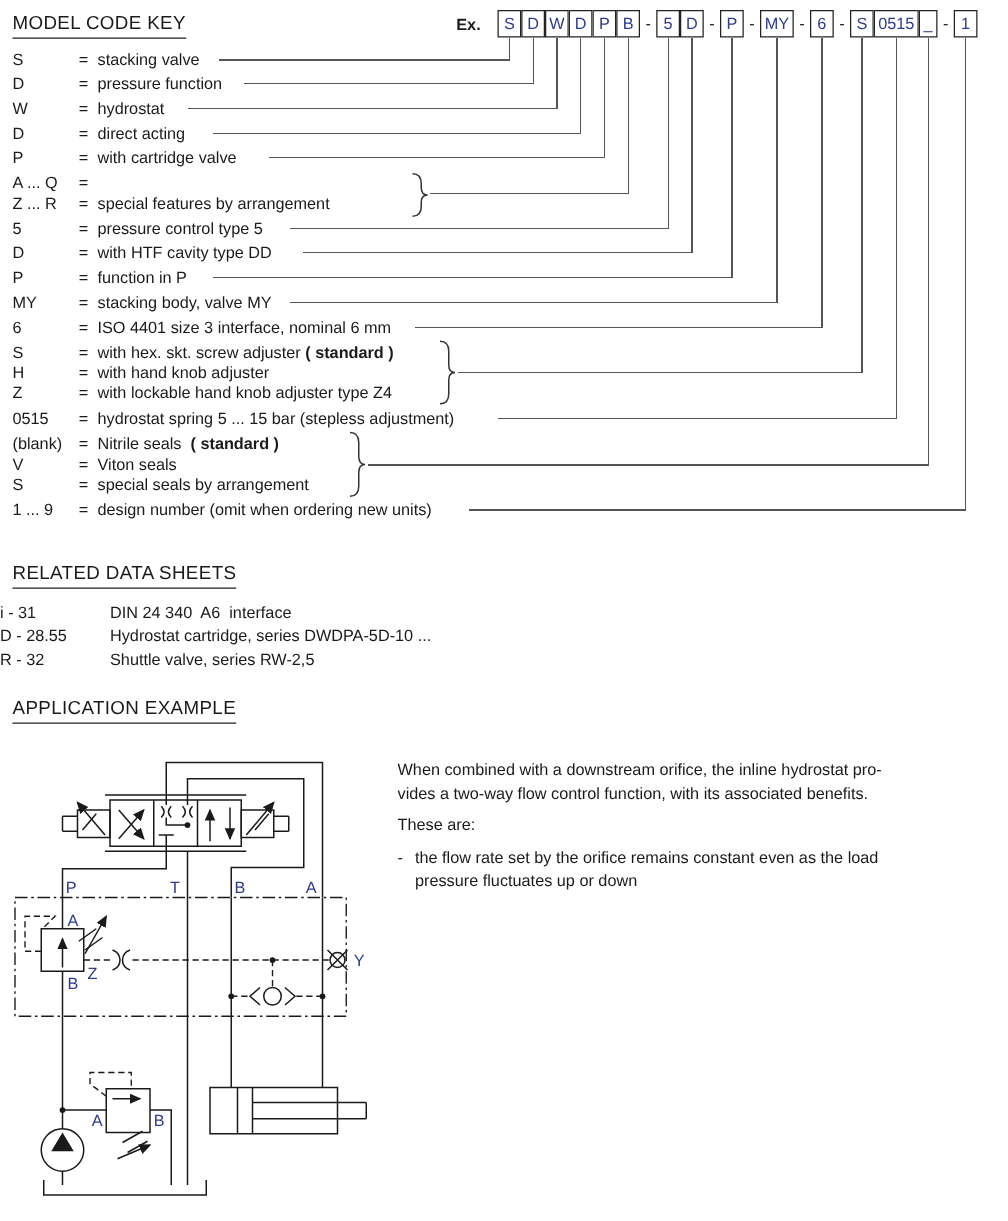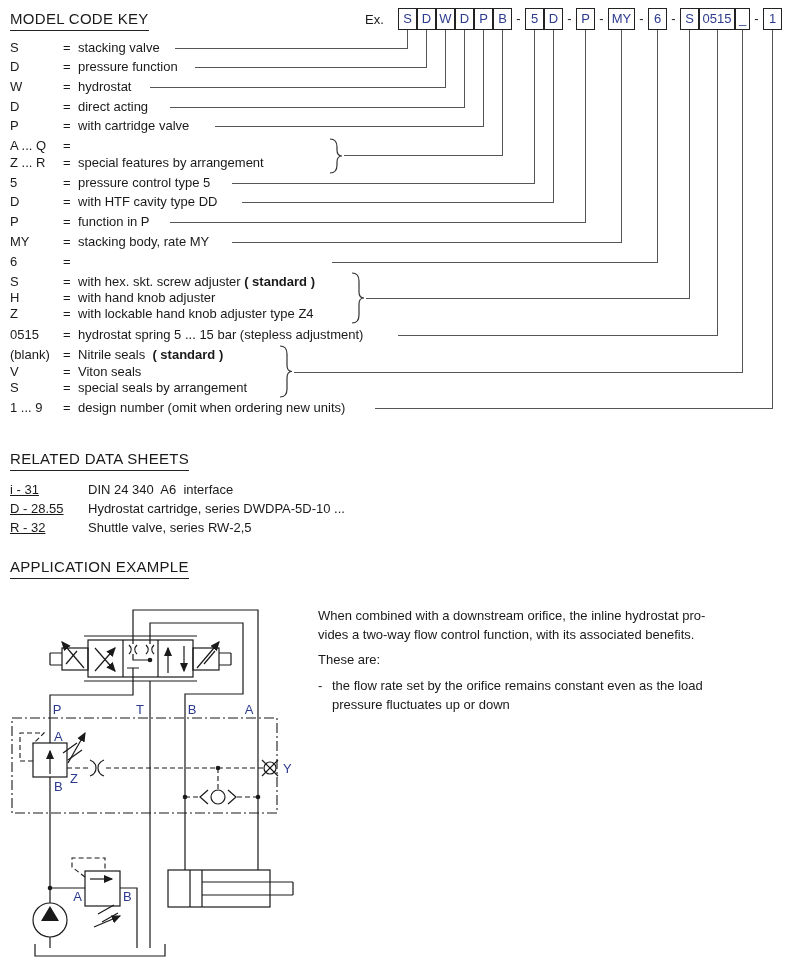--- a/index.html
+++ b/index.html
@@ -7,32 +7,32 @@
         font-family:"Liberation Sans",sans-serif;color:#1a1a1a;}
   .hd{position:absolute;left:10px;font-size:15px;letter-spacing:.3px;color:#1a1a1a;
       border-bottom:1px solid #222;padding-bottom:3px;display:inline-block;}
   
   .krow{position:absolute;left:0;width:806px;height:18px;font-size:13px;line-height:18px;}
   .kcode{position:absolute;left:10px;white-space:pre;}
   .keq{position:absolute;left:63px;}
   .kdesc{position:absolute;left:78px;white-space:pre;}
   .kdesc b{font-weight:bold;}
   
-  .exlabel{position:absolute;left:365px;top:12px;font-size:13px;}
+  .exlabel{position:absolute;left:365px;top:12px;font-size:13px;font-weight:bold;}
   .codeboxes{position:absolute;left:398px;top:8px;height:22px;display:flex;align-items:stretch;}
   .cell{border:1px solid #222;box-sizing:border-box;text-align:center;font-size:13px;
         line-height:20px;color:#2c3b8e;background:#fff;}
   .w19{width:19px;}.w27{width:27px;}.w36{width:36px;}.w15{width:15px;}
   .sep{width:13px;text-align:center;font-size:13px;line-height:22px;color:#1a1a1a;}
   svg.overlay{position:absolute;pointer-events:none;}
   .kline{stroke:#555;stroke-width:1;fill:none;shape-rendering:crispEdges;}
   .brace{stroke:#333;stroke-width:1.2;fill:none;}
   
   .rrow{position:absolute;left:0;width:806px;height:18px;font-size:13px;line-height:18px;}
-  .rcode{position:absolute;left:10px;white-space:pre;text-decoration:underline;}
+  .rcode{position:absolute;left:0;white-space:pre;}
   .rdesc{position:absolute;left:88px;white-space:pre;text-align:right;}
   
   .para{position:absolute;left:318px;width:480px;font-size:13px;line-height:19px;}
   .bullet{display:flex;}
   .bdash{width:14px;}
   
   .d{stroke:#1a1a1a;stroke-width:1.2;fill:none;}
   .dd{stroke:#1a1a1a;stroke-width:1.1;fill:none;stroke-dasharray:5 3;}
   .dadot{stroke:#1a1a1a;stroke-width:1.1;fill:none;stroke-dasharray:10 3 2 3;}
   .dot{fill:#1a1a1a;stroke:none;}
@@ -136,25 +136,26 @@
       <span class="kdesc"><span>with HTF cavity type DD</span><b></b><span></span></span>
     </div>
   <div class="krow" style="top:213px">
       <span class="kcode">P</span>
       <span class="keq">=</span>
       <span class="kdesc"><span>function in P</span><b></b><span></span></span>
     </div>
   <div class="krow" style="top:233px">
       <span class="kcode">MY</span>
       <span class="keq">=</span>
-      <span class="kdesc"><span>stacking body, rate MY</span><b></b><span></span></span>
+      <span class="kdesc"><span>stacking body, valve MY</span><b></b><span></span></span>
     </div>
   <div class="krow" style="top:253px">
       <span class="kcode">6</span>
       <span class="keq">=</span>
+      <span class="kdesc"><span>ISO 4401 size 3 interface, nominal 6 mm</span><b></b><span></span></span>
     </div>
   <div class="krow" style="top:273px">
       <span class="kcode">S</span>
       <span class="keq">=</span>
       <span class="kdesc"><span>with hex. skt. screw adjuster </span><b>( standard )</b><span></span></span>
     </div>
   <div class="krow" style="top:289px">
       <span class="kcode">H</span>
       <span class="keq">=</span>
       <span class="kdesc"><span>with hand knob adjuster</span><b></b><span></span></span>

